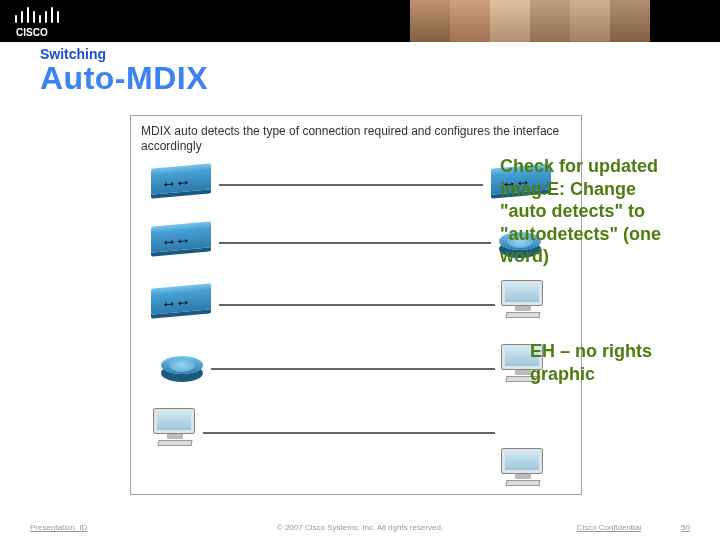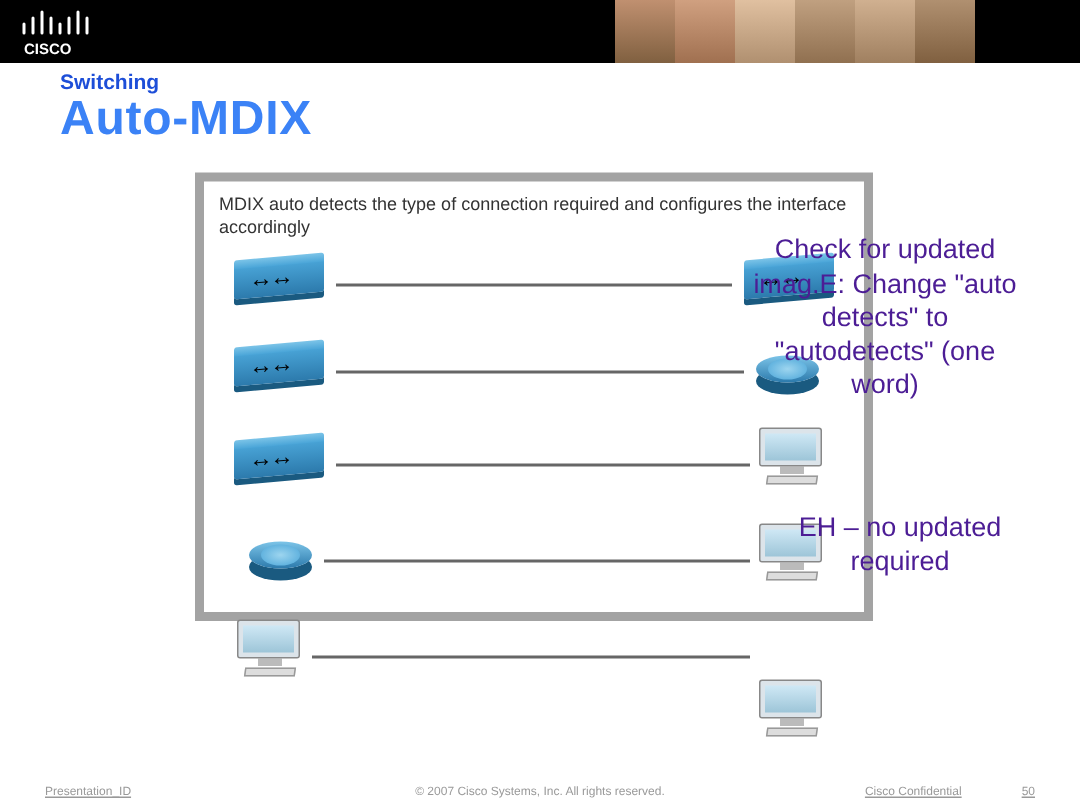--- a/index.html
+++ b/index.html
@@ -12,42 +12,42 @@
   .photo-strip div:nth-child(1){background:linear-gradient(#c09070,#806040);}
   .photo-strip div:nth-child(2){background:linear-gradient(#d0a080,#a07050);}
   .photo-strip div:nth-child(3){background:linear-gradient(#e0c0a0,#b09070);}
   .photo-strip div:nth-child(4){background:linear-gradient(#c0a080,#907050);}
   .photo-strip div:nth-child(5){background:linear-gradient(#d0b090,#a08060);}
   .photo-strip div:nth-child(6){background:linear-gradient(#b09070,#806040);}
 
   .section-title { position: absolute; top: 46px; left: 40px; font-size: 14px; font-weight: bold; color: #1d4ed8; }
   .slide-title { position: absolute; top: 60px; left: 40px; font-size: 32px; font-weight: bold; color: #3b82f6; letter-spacing: 0.5px; }
 
-  .figure { position: absolute; top: 115px; left: 130px; width: 452px; height: 299px; border: 6px solid #a3a3a3; padding: 8px 10px; }
+  .figure { position: absolute; top: 115px; left: 130px; width: 452px; height: 380px; border: 1px solid #a3a3a3; padding: 8px 10px; }
   .caption { font-size: 12px; color: #333; line-height: 1.25; margin-bottom: 4px; }
 
   .row { position: relative; height: 58px; }
   .device { position: absolute; }
   .switch-body { width: 60px; height: 22px; background: linear-gradient(#4aa5d8,#2c7aac); transform: skewY(-5deg); border-radius: 2px; box-shadow: 0 4px 0 #1a5a80; position: relative; }
   .switch-body::before { content:""; position:absolute; top:-4px; left:0; right:0; height:6px; background: linear-gradient(#7cc4e8,#4aa5d8); border-radius:2px 2px 0 0; }
   .switch-arrows { position:absolute; top:2px; left:10px; display:flex; gap:6px; }
   .switch-arrows span { width:8px; height:8px; }
 
   .router-body { width: 42px; height: 18px; background: linear-gradient(#7cc4e8,#2c7aac); border-radius: 50%; position: relative; box-shadow: 0 8px 0 #1a5a80; }
   .router-body::after { content:""; position:absolute; top:2px; left:8px; right:8px; bottom:2px; border-radius:50%; background: radial-gradient(#9dd5ef,#4aa5d8); }
 
   .pc-body { width: 44px; height: 40px; position: relative; }
   .monitor { width: 42px; height: 26px; background:#dce4ea; border:1px solid #888; border-radius:2px; position:relative; }
   .monitor::before { content:""; position:absolute; top:3px; left:3px; right:3px; bottom:3px; background: linear-gradient(180deg,#cfe8f5 0%,#9dc5d8 100%); }
   .stand { width:16px; height:5px; background:#bbb; margin:0 auto; }
   .keyboard { width:34px; height:6px; background:#ddd; border:1px solid #999; margin:1px auto 0; transform: skewX(-8deg); }
 
   .link-line { position:absolute; height:2px; background:#666; }
 
-  .note { position: absolute; font-size: 18px; font-weight: normal; color: #4c1d95; text-align: center; line-height: 1.25; }
+  .note { position: absolute; font-size: 18px; font-weight: bold; color: #4d7c0f; text-align: left; line-height: 1.25; }
   .note1 { top: 155px; left: 500px; width: 180px; }
   .note2 { top: 340px; left: 530px; width: 140px; }
 
   .footer { position: absolute; bottom: 8px; left: 0; right: 0; display: flex; justify-content: space-between; align-items: center; padding: 0 30px; font-size: 8px; color: #999; text-decoration: underline; }
   .footer .center { position:absolute; left:50%; transform:translateX(-50%); }
 </style>
 </head>
 <body>
 
 <div class="topbar">
@@ -153,21 +153,21 @@
     <div class="link-line" style="left:62px; top:30px; width:292px;"></div>
     <div class="device pc-body" style="left:360px; top:6px;">
       <div class="monitor"></div>
         <div class="stand"></div>
         <div class="keyboard"></div>
     </div>
   </div>
 </div>
 
 <div class="note note1">Check for updated imag.E: Change "auto detects" to "autodetects" (one word)</div>
-<div class="note note2">EH – no updated required</div>
+<div class="note note2">EH – no rights graphic</div>
 
 <div class="footer">
   <span>Presentation_ID</span>
   <span class="center">© 2007 Cisco Systems, Inc. All rights reserved.</span>
   <span style="display:flex; gap:40px;text-align:center;">
     <span>Cisco Confidential</span>
     <span>50</span>
   </span>
 </div>
 

